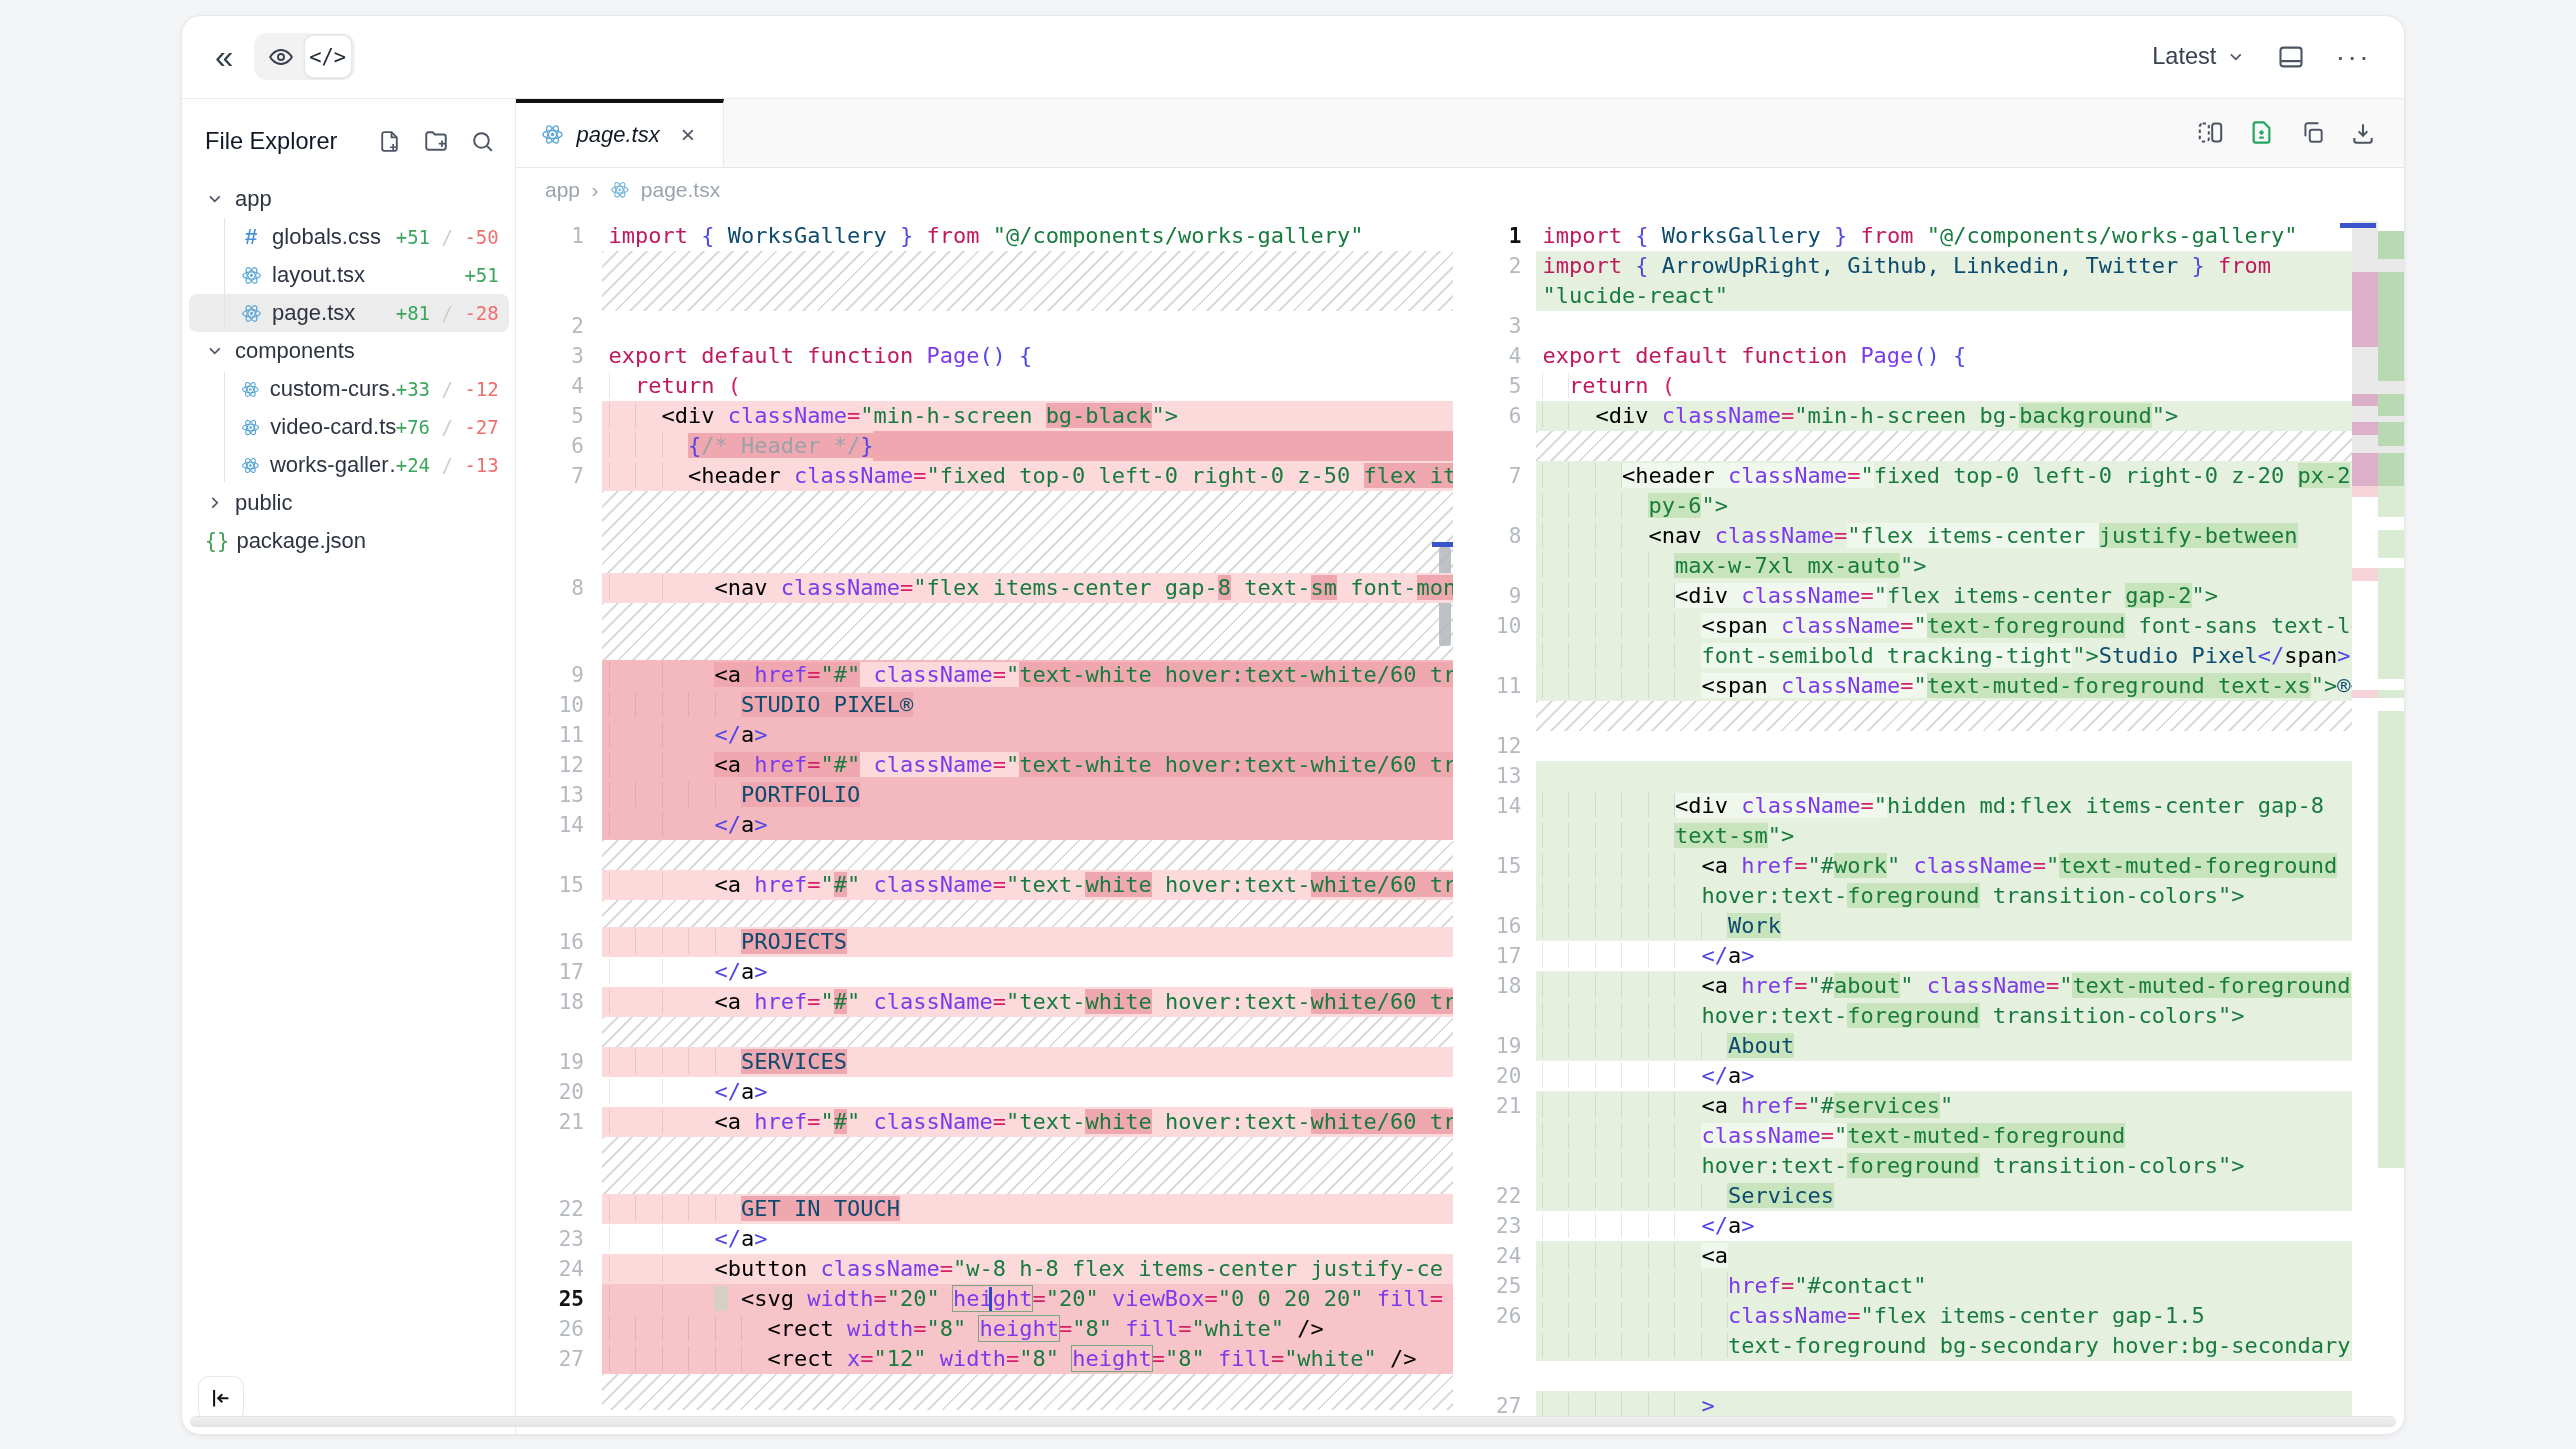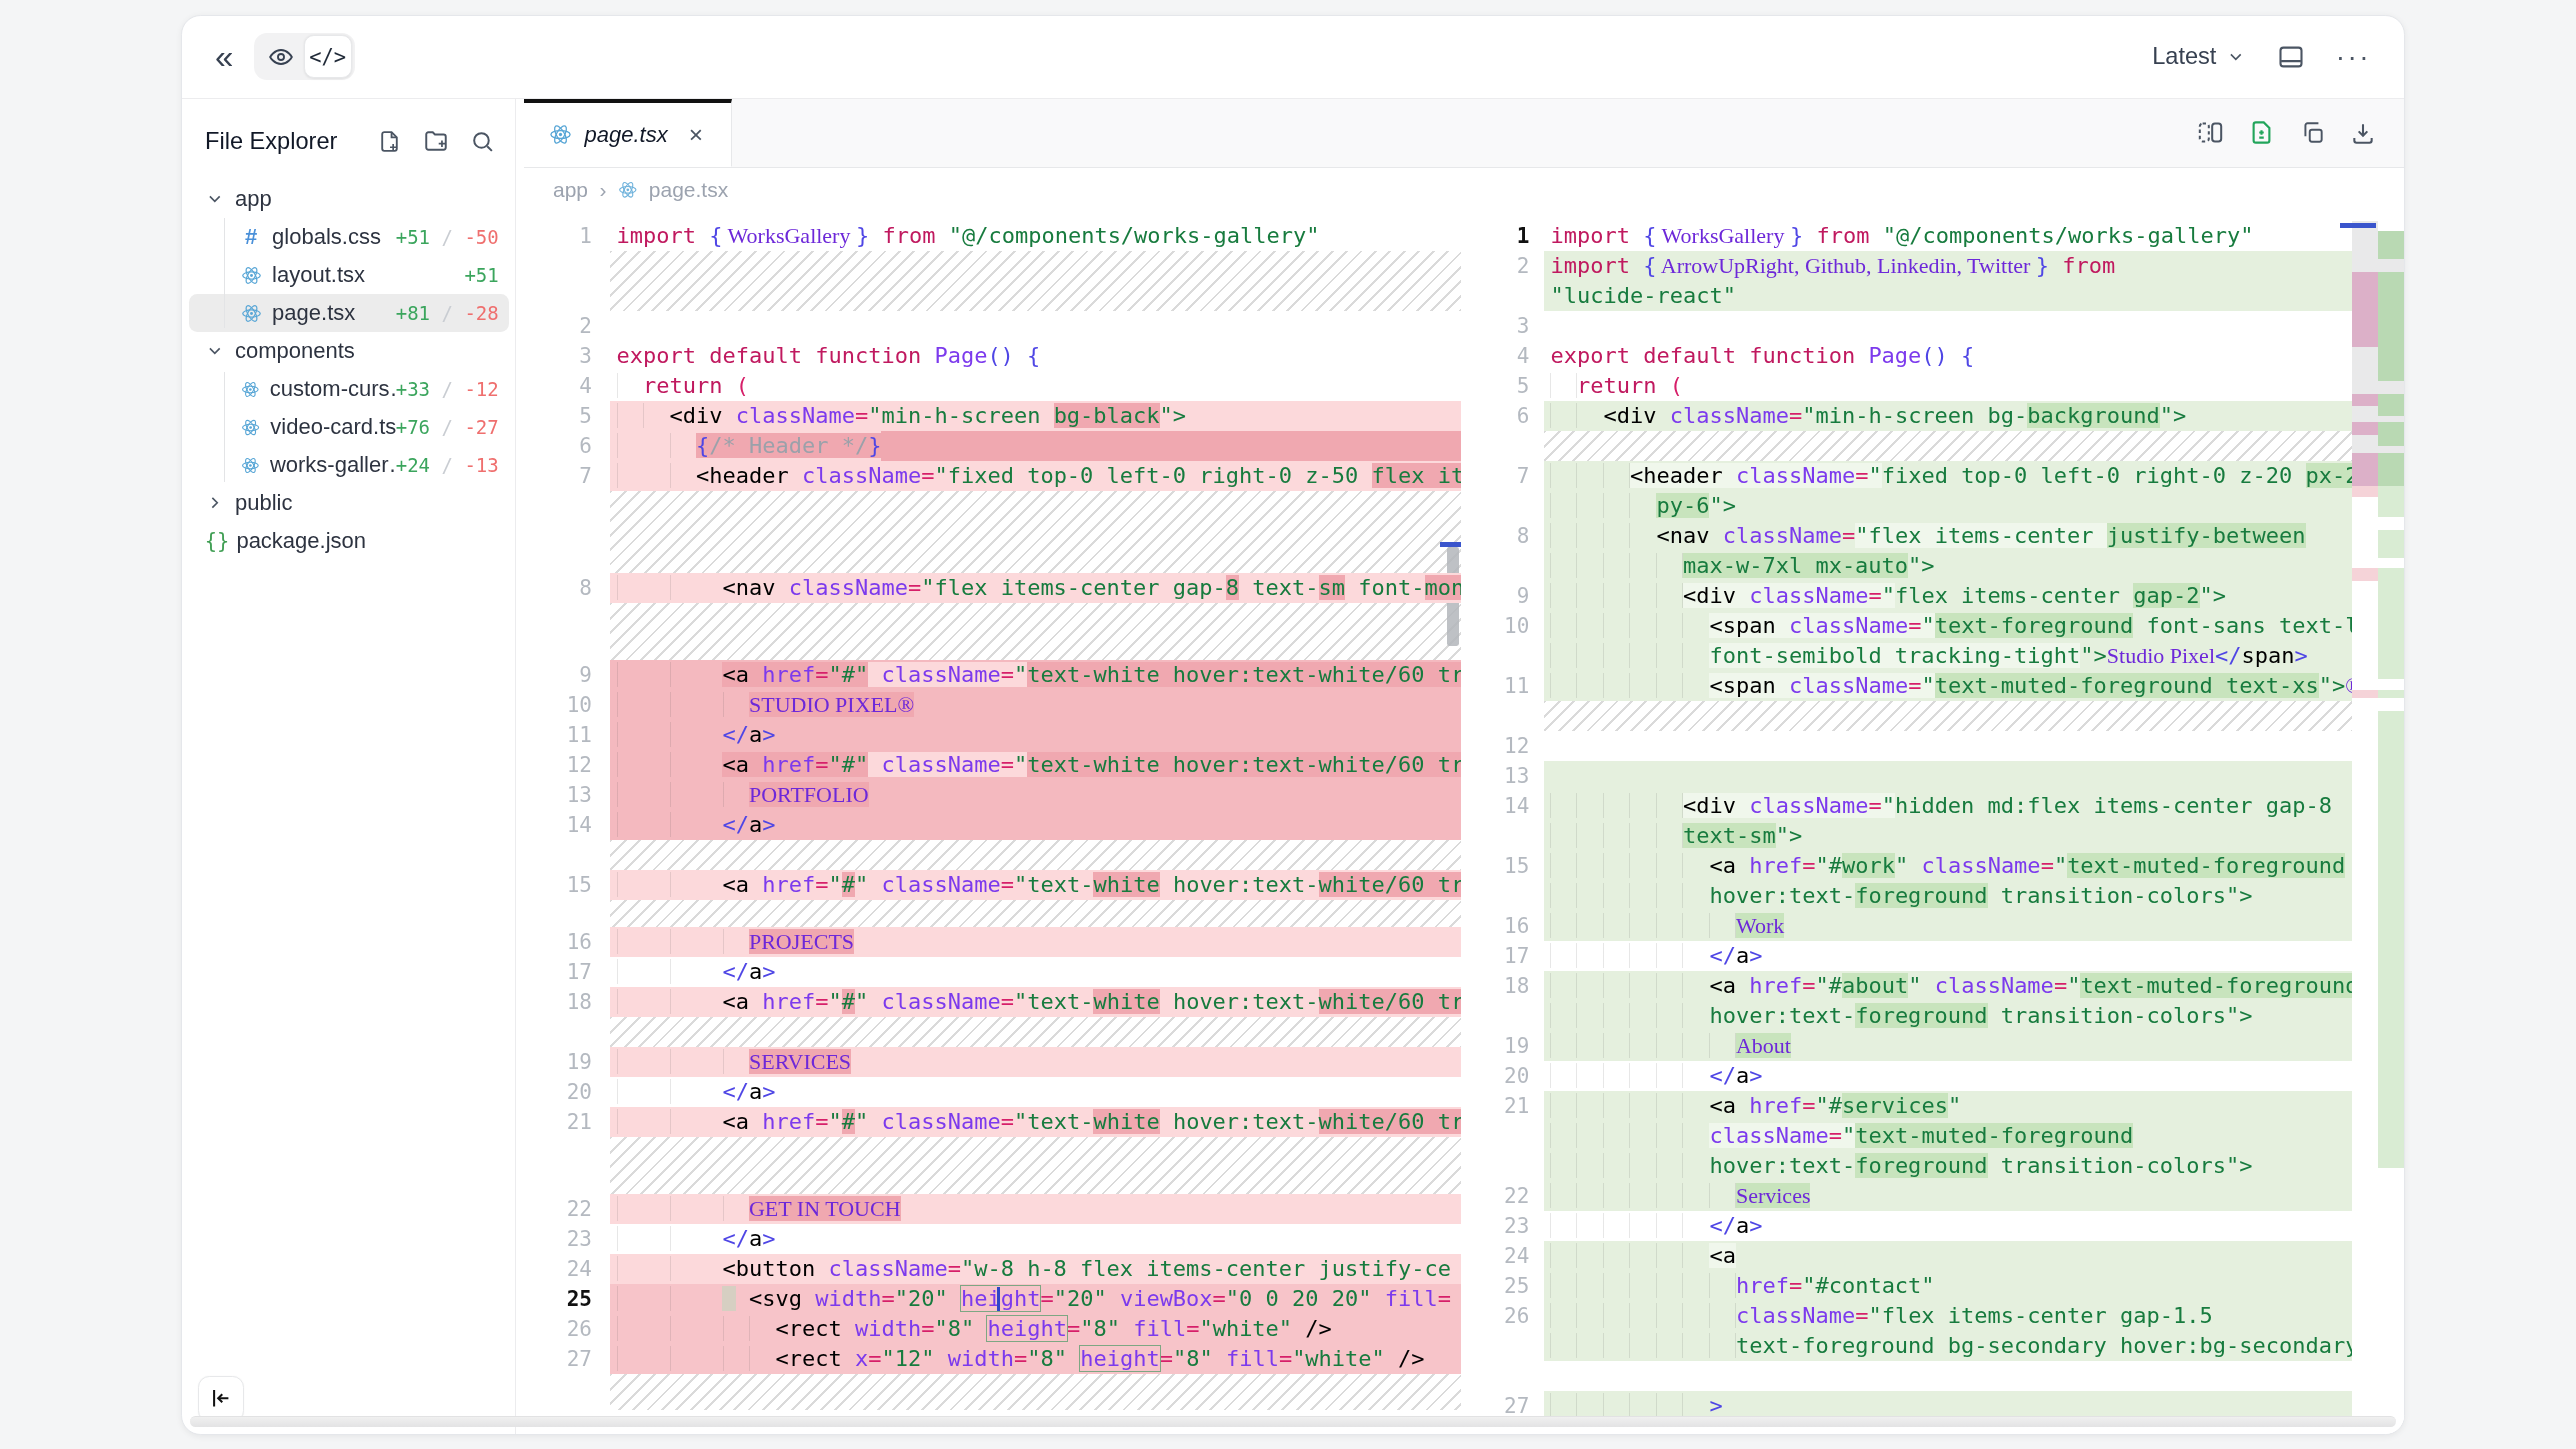--- a/index.html
+++ b/index.html
@@ -14,21 +14,21 @@
   .collapse{font-size:33px;color:#374151;line-height:1;cursor:pointer;}
   .seggroup{display:flex;align-items:center;background:#f2f2f3;border-radius:13px;padding:3.3px;height:47px;box-sizing:border-box;}
   .seg{width:46px;height:41px;display:flex;align-items:center;justify-content:center;border-radius:9.8px;}
   .seg.active{background:#fff;border:0.8px solid #e7e8ea;box-shadow:0 0.8px 2.4px rgba(0,0,0,.08);}
   .seg-code-glyph{font-family:"DejaVu Sans Mono",monospace;font-size:20.4px;color:#1f2937;}
   .tb-right{display:flex;align-items:center;gap:31px;}
   .latest{display:flex;align-items:center;gap:9.8px;font-size:23.6px;color:#374151;cursor:pointer;text-align:center;}
   .dots{font-size:28px;color:#4b5563;letter-spacing:2.4px;cursor:pointer;}
 
   
-  .bodyrow{flex:1;display:flex;min-height:0;gap:8px;}
+  .bodyrow{flex:1;display:flex;min-height:0;}
   .sidebar{width:333px;flex:none;border-right:0.8px solid #ececee;display:flex;flex-direction:column;position:relative;}
   .sb-head{height:62px;display:flex;align-items:center;padding:11.4px 19.6px 0 23px;}
   .sb-title{font-size:23.6px;color:#111827;flex:1;}
   .sb-icons{display:flex;align-items:center;gap:21px;}
   .tree{flex:1;position:relative;padding-top:8.2px;overflow:hidden;}
   .trow{height:38px;display:flex;align-items:center;margin:0 6.5px;padding-right:9.8px;border-radius:8.2px;font-size:22px;color:#2d3340;cursor:pointer;}
   .trow.sel{background:#ececec;}
   .trow .lbl{margin-left:10.6px;white-space:nowrap;overflow:hidden;}
   .trow .sp{flex:1;}
   .cnt{font-family:"DejaVu Sans Mono",monospace;font-size:19px;white-space:nowrap;}
@@ -70,21 +70,21 @@
   .pane.L .f-l{background:#fcd9db;}
   .pane.R .f-d{background:#c8e4bd;}
   .pane.R .f-l{background:#f0f7ec;}
   .f-b{background:#d6cfc2;}
   .f-bx,.f-bc{outline:1.6px solid #7da783;outline-offset:-0.8px;}
   .f-bc{position:relative;}
   .f-bc::after{content:'';position:absolute;left:46%;top:0.8px;bottom:0.8px;width:2.4px;background:#2e46c8;}
   .fill{display:inline-block;width:1223px;height:30px;vertical-align:top;}
   .c-i{background-image:repeating-linear-gradient(to right,rgba(70,70,70,.13) 0 0.8px,transparent 0.8px 26.5px);}
   .c-w{color:#374151;} .c-k{color:#c0195f;} .c-p{color:#4f46e5;} .c-t{color:#000000;}
-  .c-s{color:#177b3e;} .c-a{color:#7c3aed;} .c-e{color:#d61f69;} .c-x{color:#6d28d9;font-family:Liberation Serif, serif;} .c-c{color:#9ba1aa;}
+  .c-s{color:#177b3e;} .c-a{color:#7c3aed;} .c-e{color:#d61f69;} .c-x{color:#0c4a6e;} .c-c{color:#9ba1aa;}
 
   
   .vthumb{position:absolute;right:2.4px;top:326px;width:11.4px;height:99px;background:#b3b6bb;border-radius:2.4px;opacity:.85;}
   .vthumb-blue{position:absolute;right:0;top:321px;width:21px;height:4.9px;background:#3a55cc;}
   .minimap{position:absolute;top:0;right:0;width:52px;height:100%;}
   .mmrow{display:flex;}
   .mmrow div{width:26px;}
   .mm-blue{position:absolute;top:1.6px;right:28px;width:36px;height:4.9px;background:#3a55cc;}
   svg.icon{display:block;}
 </style>

